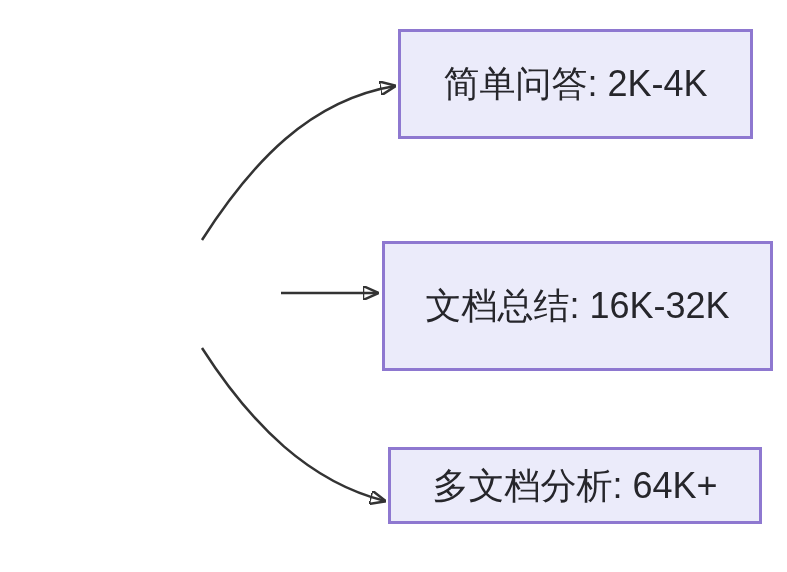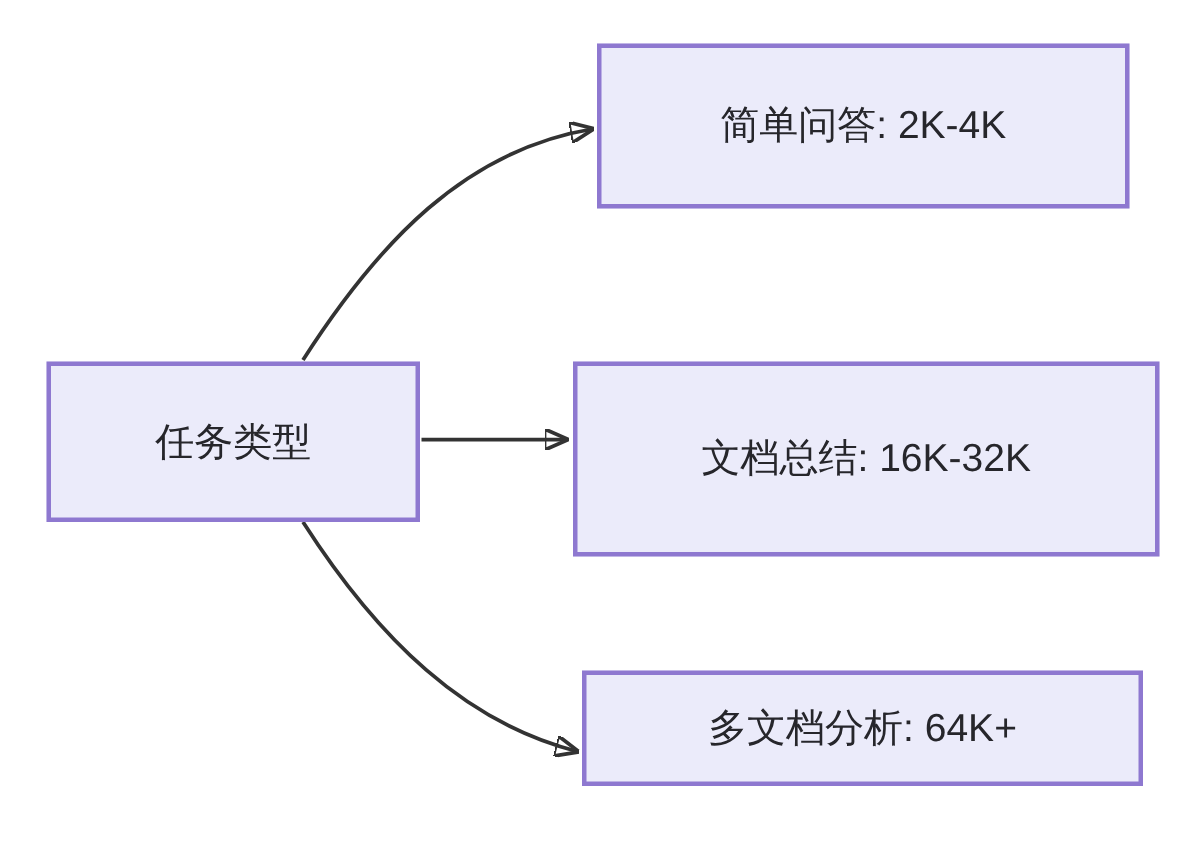--- a/index.html
+++ b/index.html
@@ -29,21 +29,21 @@
     stroke-width: 2.5;
   }
   .node {
     position: absolute;
     box-sizing: border-box;
     background: #ebebfa;
     border: 3px solid #8e78d0;
     display: flex;
     align-items: center;
     justify-content: center;
-    font-size: 26px;
+    font-size: 36px;
     line-height: 1.2;
     color: #26262b;
     white-space: nowrap;
   }
   .node-root    { left: 31px;  top: 241px; width: 249px; height: 107px; }
   .node-child-0 { left: 398px; top: 29px;  width: 355px; height: 110px; }
   .node-child-1 { left: 382px; top: 241px; width: 391px; height: 130px; }
   .node-child-2 { left: 388px; top: 447px; width: 374px; height: 77px; }
 </style>
 </head>
@@ -55,21 +55,20 @@
     <defs>
       <marker id="arrowhead" viewBox="0 0 16 14" refX="15" refY="7" markerWidth="16" markerHeight="14" markerUnits="userSpaceOnUse" orient="auto">
         <path d="M0,0 L16,7 L0,14 Z" fill="#333333" stroke="none"></path>
       </marker>
     </defs>
     <path d="M 202 240 C 252 162, 310 100, 395 86" marker-end="url(#arrowhead)"></path>
     <path d="M 281 293 L 378 293" marker-end="url(#arrowhead)"></path>
     <path d="M 202 348 C 252 426, 310 482, 385 501" marker-end="url(#arrowhead)"></path>
   </svg>
 
-  <div class="node node-root">任务类型</div>
 
   <div class="node node-child-0">简单问答: 2K-4K</div>
 
   <div class="node node-child-1">文档总结: 16K-32K</div>
 
   <div class="node node-child-2">多文档分析: 64K+</div>
 
 </div>
 
 </body></html>

